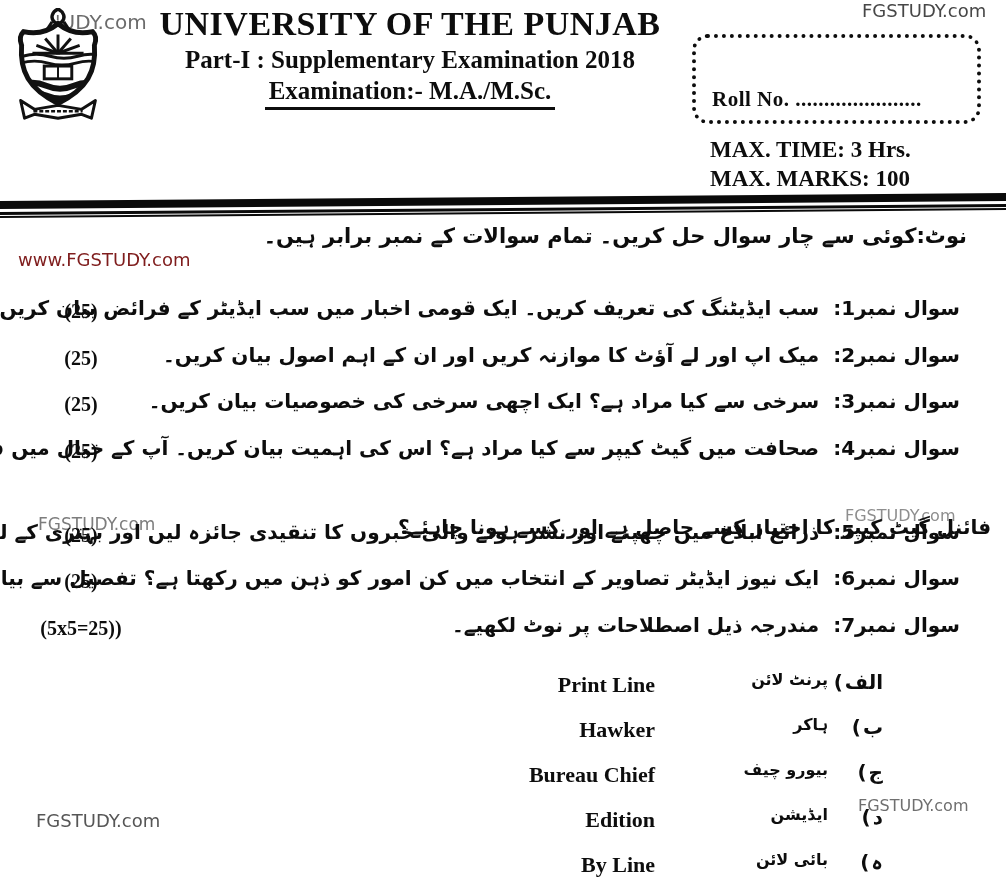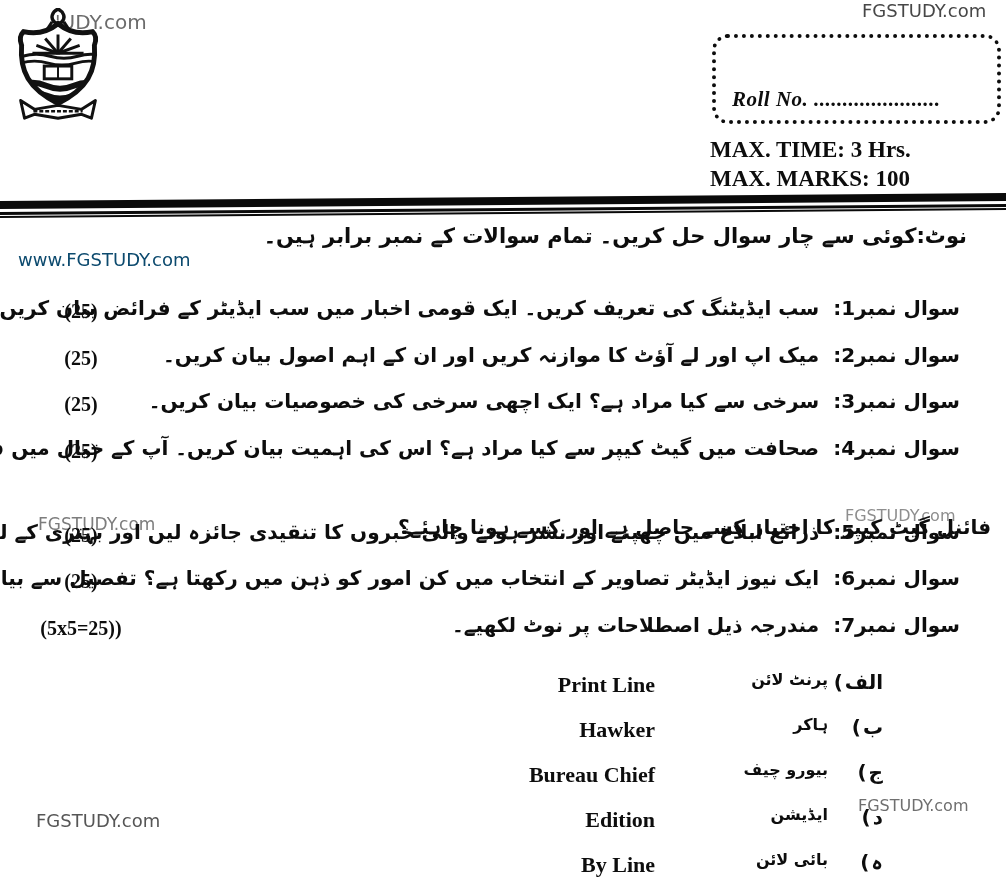--- a/index.html
+++ b/index.html
@@ -5,32 +5,32 @@
   html,body{margin:0;padding:0;background:#e8e8e8;}
   .page{
     position:relative;width:1006px;height:884px;background:#ffffff;
     margin:0 auto;overflow:hidden;
     font-family:"Liberation Serif","DejaVu Serif",serif;color:#0d0d0d;
   }
   
   .wm{position:absolute;font-family:"DejaVu Sans",sans-serif;font-weight:400;white-space:nowrap;z-index:1;}
   .wm-tl{left:55px;top:10px;font-size:20px;color:#6b6b6b;}
   .wm-tr{left:862px;top:0px;font-size:18px;color:#474747;}
-  .wm-note{left:18px;top:249px;font-size:18px;color:#0c4a6e;}
+  .wm-note{left:18px;top:249px;font-size:18px;color:#7f1d1d;}
   .wm-q5{left:38px;top:514px;font-size:17px;color:#7d7d7d;}
   .wm-mid{left:845px;top:506px;font-size:16px;color:#8e8e8e;}
   .wm-terms{left:858px;top:796px;font-size:16px;color:#6f6f6f;}
   .wm-bl{left:36px;top:810px;font-size:18px;color:#565656;}
   
   .logo{position:absolute;left:6px;top:8px;width:105px;height:122px;z-index:2;}
   .title-block{position:absolute;left:130px;top:6px;width:560px;text-align:center;z-index:2;}
   .uni-title{font-size:34px;font-weight:bold;letter-spacing:.5px;line-height:1.05;}
   .part-line{font-size:25px;font-weight:bold;margin-top:4px;}
   .exam-line{display:inline-block;font-size:25px;font-weight:bold;margin-top:3px;border-bottom:3px solid #0d0d0d;padding:0 4px 2px 4px;}
-  .roll-box{position:absolute;left:712px;top:34px;width:281px;height:82px;border:4px dotted #0d0d0d;border-radius:16px;z-index:2;font-style:italic;}
+  .roll-box{position:absolute;left:692px;top:34px;width:281px;height:82px;border:4px dotted #0d0d0d;border-radius:16px;z-index:2;}
   .roll-label{position:absolute;left:16px;bottom:8px;font-size:21px;font-weight:bold;letter-spacing:.5px;}
   .subject-block{position:absolute;left:4px;top:137px;z-index:2;}
   .subject-line{font-size:24px;font-weight:bold;line-height:1.18;}
   .max-block{position:absolute;left:710px;top:135px;z-index:2;}
   .max-line{font-size:23px;font-weight:bold;line-height:1.28;}
   
   .divider{position:absolute;left:-6px;top:197px;width:1020px;transform:rotate(-.45deg);z-index:2;}
   .divider .bar1{height:8px;background:#0a0a0a;}
   .divider .bar2{height:3px;background:#0a0a0a;margin-top:3px;}
   .divider .bar3{height:2px;background:#0a0a0a;margin-top:1px;}
@@ -94,20 +94,25 @@
         <rect x="38" y="59" width="28" height="13" fill="#fff" stroke-width="3"></rect>
         <path d="M52,59 L52,72" stroke-width="2"></path>
         <path d="M12,79 Q26,73 40,79 T68,79 T98,79" stroke-width="6"></path>
         <path d="M12,89 Q26,83 40,89 T68,89 T98,89" stroke-width="6"></path>
       </g>
       <path d="M14,94 L28,103 L52,99 L76,103 L90,94 L86,112 L76,108 L52,112 L28,108 L18,112 Z" fill="#fff" stroke="#111" stroke-width="3" stroke-linejoin="round"></path>
       <path d="M27,105 L77,105" stroke="#111" stroke-width="2.5" stroke-dasharray="4,2"></path>
     </svg>
   </div>
 
+  <div class="title-block">
+    <div class="uni-title">UNIVERSITY OF THE PUNJAB</div>
+    <div class="part-line">Part-I : Supplementary Examination 2018</div>
+    <div><span class="exam-line">Examination:- M.A./M.Sc.</span></div>
+  </div>
 
   <div class="roll-box">
     <span class="roll-label">Roll No. ......................</span>
   </div>
 
   <div class="subject-block">
   </div>
 
   <div class="max-block">
     <div class="max-line">MAX. TIME: 3 Hrs.</div>

